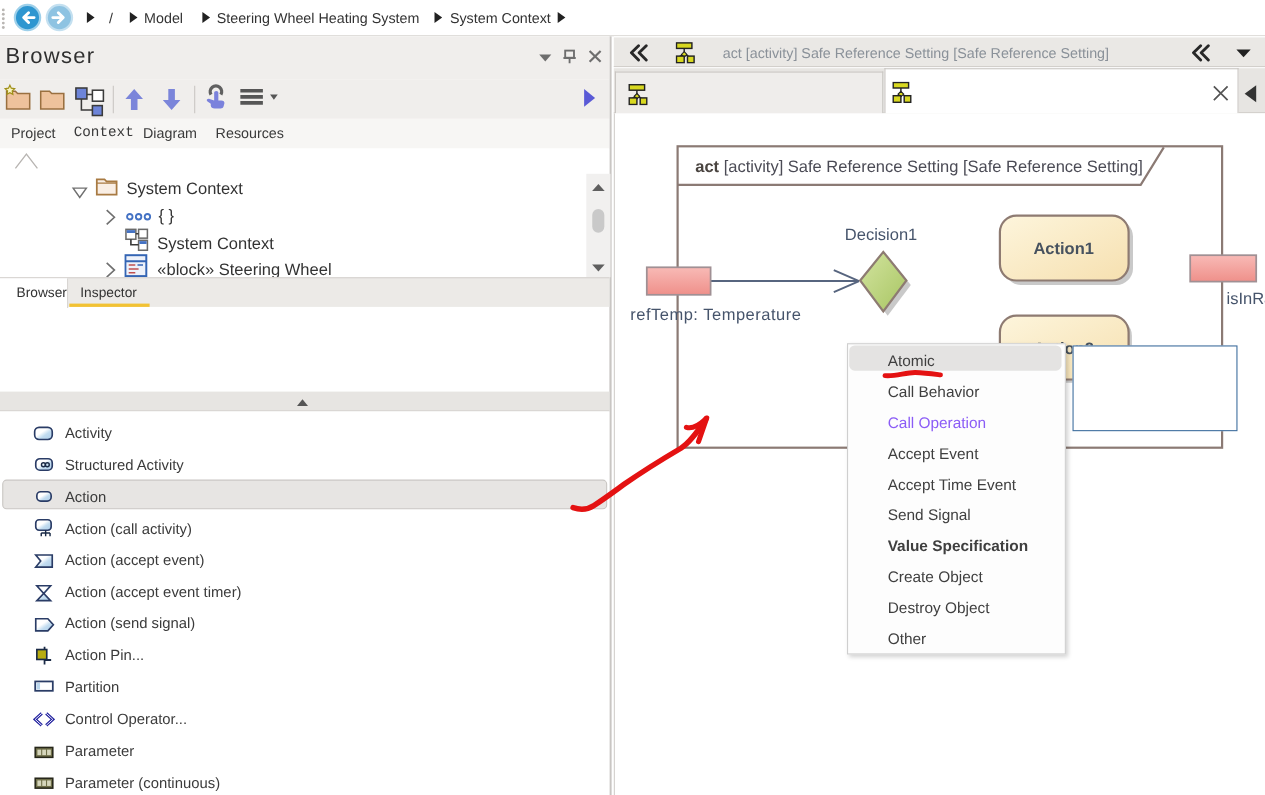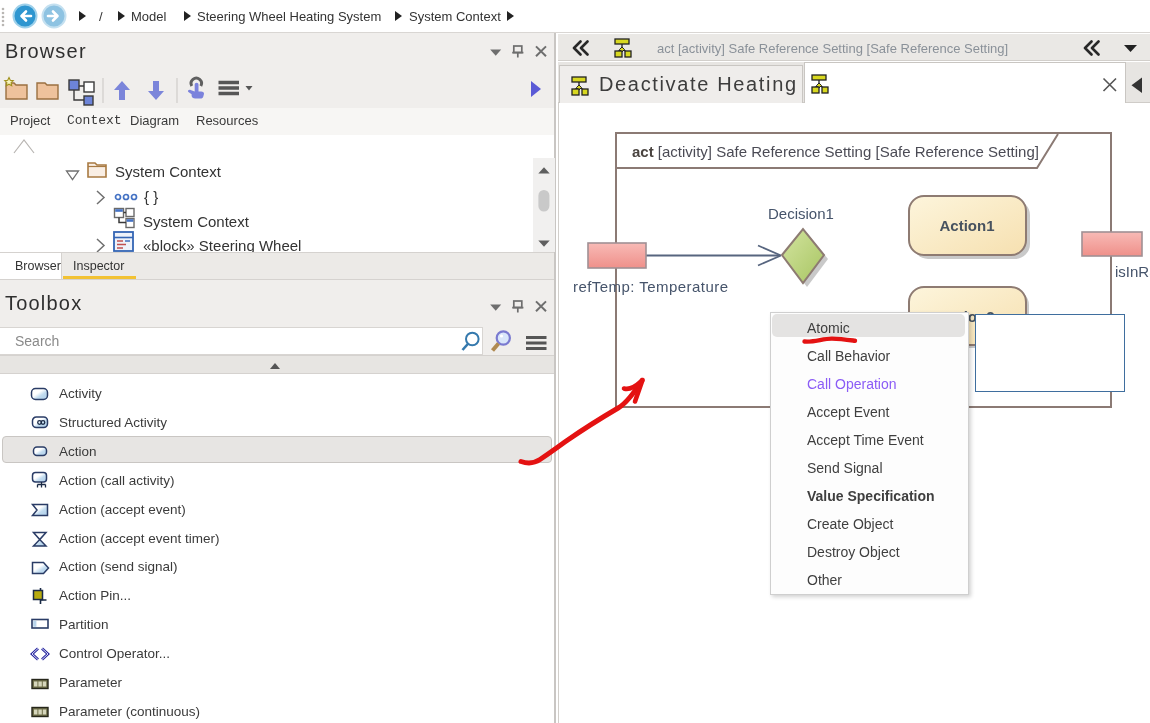--- a/index.html
+++ b/index.html
@@ -147,46 +147,21 @@
     </svg>
   </div>
 
   <div class="abs" style="left:0;top:219px;width:554px;height:27px;background:#eceae7;border-top:1px solid #d5d2cf;">
     <div class="abs" style="left:0;top:0;width:62px;height:27px;background:#fff;border-right:1px solid #d5d2cf;"></div>
     <div class="abs" style="left:15px;top:6px;font-size:12.5px;color:#333;">Browser</div>
     <div class="abs" style="left:73px;top:6px;font-size:12.5px;color:#333;">Inspector</div>
     <div class="abs" style="left:63px;top:23px;width:73px;height:3px;background:#f2c233;"></div>
   </div>
 
-  <div class="abs" style="left:0;top:246px;width:554px;height:48px;background:#f0eeec;border-top:1px solid #d5d2cf;">
-    <div class="abs" style="left:5px;top:12px;font-size:20px;letter-spacing:1.2px;color:#2f2f2f;">Toolbox</div>
-    <svg class="abs" style="left:480px;top:8px" width="74" height="30">
-      <path d="M10.2 16.5 h11 l-5.5 6.3 z" fill="#6e6e6e"></path>
-      <g stroke="#6e6e6e" stroke-width="1.7" fill="none">
-            <rect x="33.8" y="13" width="8" height="6.5"></rect>
-            <path d="M37.8 19.5 v5 M32.2 19.7 h11.2"></path>
-          </g>
-      <path d="M56 13.4 L66 23.2 M66 13.4 L56 23.2" stroke="#6e6e6e" stroke-width="2"></path>
-    </svg>
-  </div>
-
-  <div class="abs" style="left:0;top:294px;width:554px;height:29px;background:#f0eeec;border-bottom:1px solid #d5d2cf;">
-    <div class="abs" style="left:0;top:0;width:483px;height:28px;background:#fff;border:1px solid #d8d5d2;border-left:none;"></div>
-    <div class="abs" style="left:15px;top:6px;font-size:14px;color:#8a8a8a;">Search</div>
-    <svg class="abs" style="left:455px;top:2px" width="99" height="27">
-      <circle cx="17.3" cy="10" r="6.3" fill="none" stroke="#3579ad" stroke-width="2"></circle>
-      <line x1="12.8" y1="15" x2="7.5" y2="21" stroke="#3579ad" stroke-width="2.6"></line>
-      <circle cx="48.3" cy="9" r="6.6" fill="#d9e6fa" stroke="#7a7ad0" stroke-width="2.2"></circle>
-      <circle cx="46.5" cy="7" r="1.6" fill="#fff"></circle>
-      <line x1="43.5" y1="14.5" x2="37.5" y2="21.5" stroke="#b08a50" stroke-width="4"></line>
-      <g stroke="#565656" stroke-width="3.2">
-            <path d="M71 8.5 h20.5 M71 14 h20.5 M71 19.5 h20.5"></path>
-          </g>
-    </svg>
-  </div>
+
 
   <div class="abs" style="left:0;top:323px;width:554px;height:18px;background:#e7e5e2;border-bottom:1px solid #d5d2cf;">
     <svg class="abs" style="left:266px;top:5px" width="20" height="10">
           <path d="M4 8 l5 -6 l5 6 z" fill="#555"></path>
         </svg>
   </div>
 
   <div class="abs" id="tbxlist" style="left:0;top:341px;width:554px;height:349px;background:#fff;">
         <svg class="abs" style="left:30px;top:10.5px" width="20" height="19">
           <defs>
@@ -286,21 +261,20 @@
   <div class="abs" style="left:0;top:29px;width:592px;height:41px;background:#e7e5e2;border-bottom:1px solid #cfccc8;">
 
     <div class="abs" style="left:1px;top:3px;width:244px;height:38px;background:#efedeb;border:1px solid #c9c6c2;border-bottom:none;">
       <svg class="abs" style="left:11px;top:10px" width="18" height="20">
         <rect x="1" y="1" width="14" height="5" fill="#d8d820" stroke="#222" stroke-width="1.3"></rect>
         <path d="M8 6 v5 M8 11 l-5 3 M8 11 l5 3" stroke="#222" stroke-width="1.3" fill="none"></path>
         <path d="M8 9 l2.5 2.5 l-2.5 2.5 l-2.5 -2.5 z" fill="#d8d820" stroke="#222" stroke-width="1"></path>
         <rect x="1" y="13" width="7" height="6" fill="#d8d820" stroke="#222" stroke-width="1.3"></rect>
         <rect x="11" y="13" width="6" height="6" fill="#d8d820" stroke="#222" stroke-width="1.3"></rect>
       </svg>
-      <div class="abs" style="left:39px;top:7px;font-size:20px;letter-spacing:1.65px;color:#3d3d3d;">Deactivate Heating</div>
     </div>
 
     <div class="abs" style="left:246px;top:0;width:322px;height:41px;background:#fff;border:1px solid #c9c6c2;border-bottom:none;">
       <svg class="abs" style="left:6px;top:11px" width="18" height="20">
         <rect x="1" y="1" width="14" height="5" fill="#d8d820" stroke="#222" stroke-width="1.3"></rect>
         <path d="M8 6 v5 M8 11 l-5 3 M8 11 l5 3" stroke="#222" stroke-width="1.3" fill="none"></path>
         <path d="M8 9 l2.5 2.5 l-2.5 2.5 l-2.5 -2.5 z" fill="#d8d820" stroke="#222" stroke-width="1"></path>
         <rect x="1" y="13" width="7" height="6" fill="#d8d820" stroke="#222" stroke-width="1.3"></rect>
         <rect x="11" y="13" width="6" height="6" fill="#d8d820" stroke="#222" stroke-width="1.3"></rect>
       </svg>

